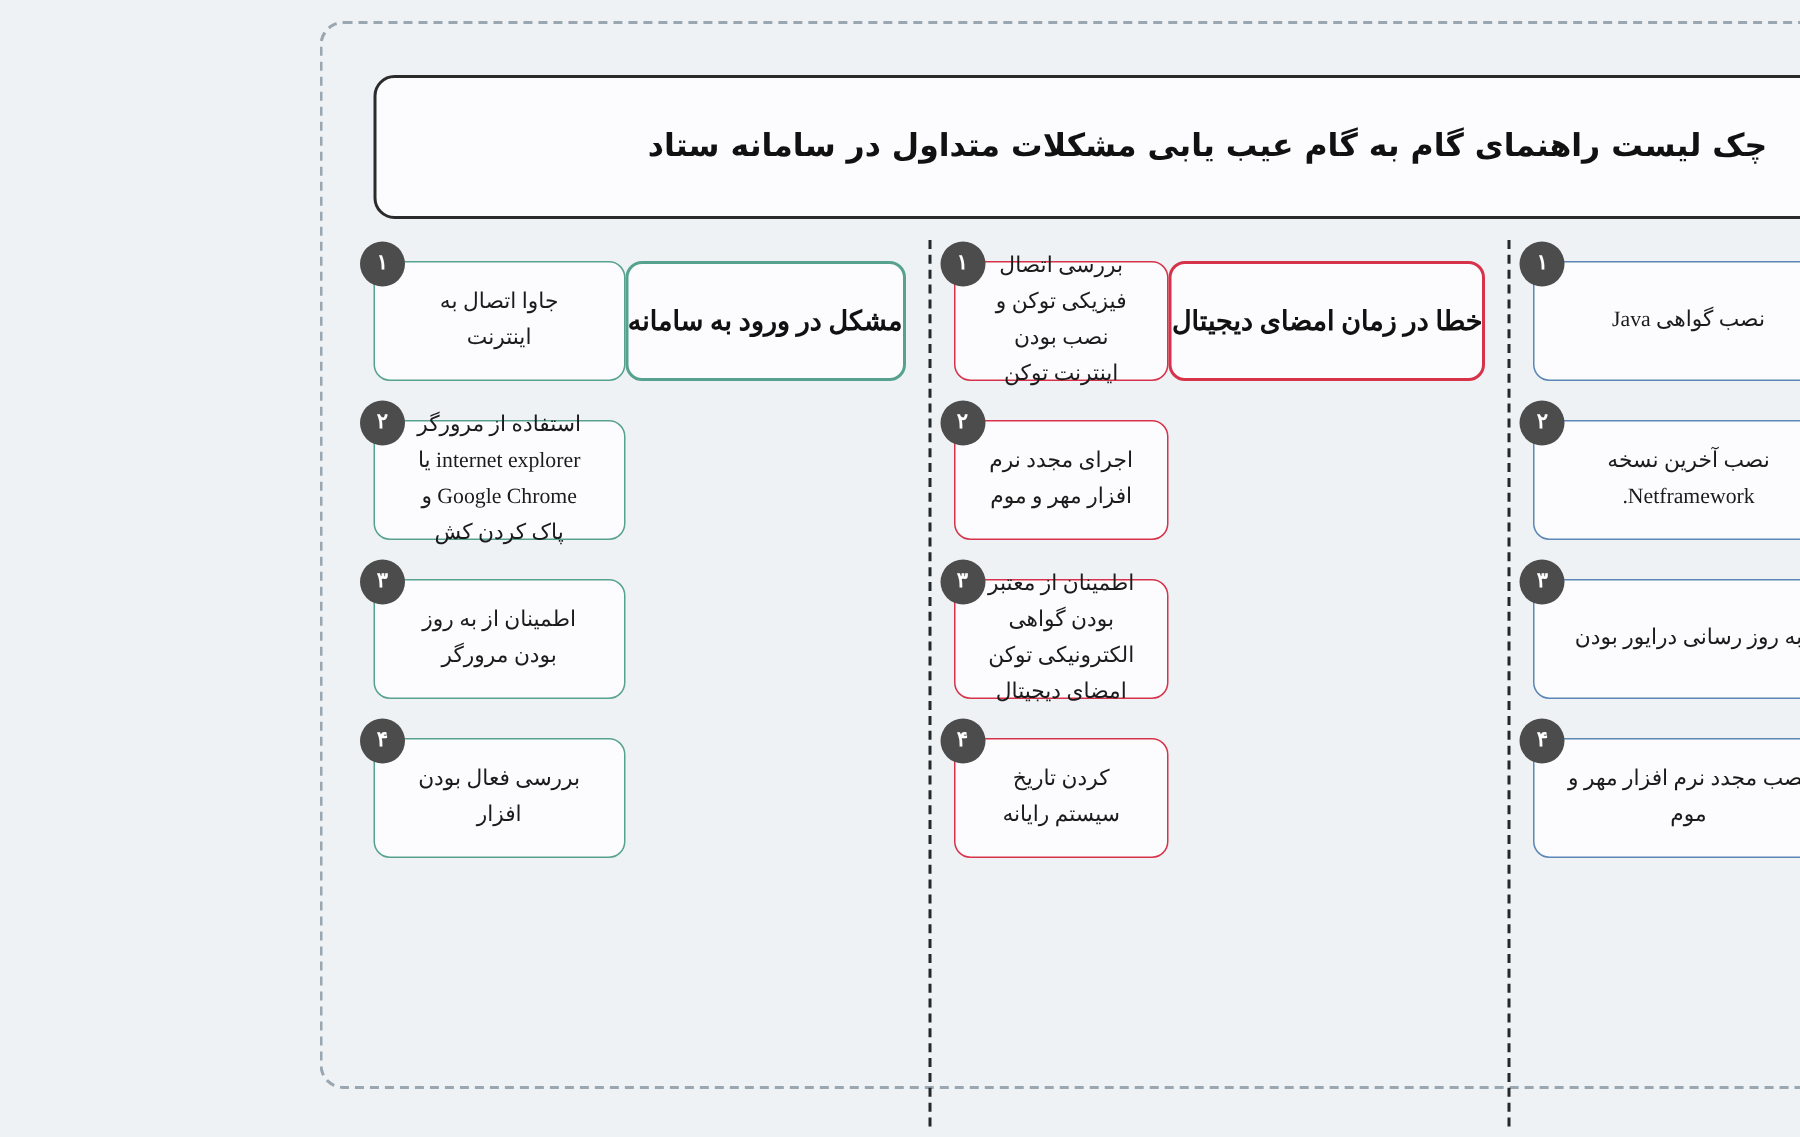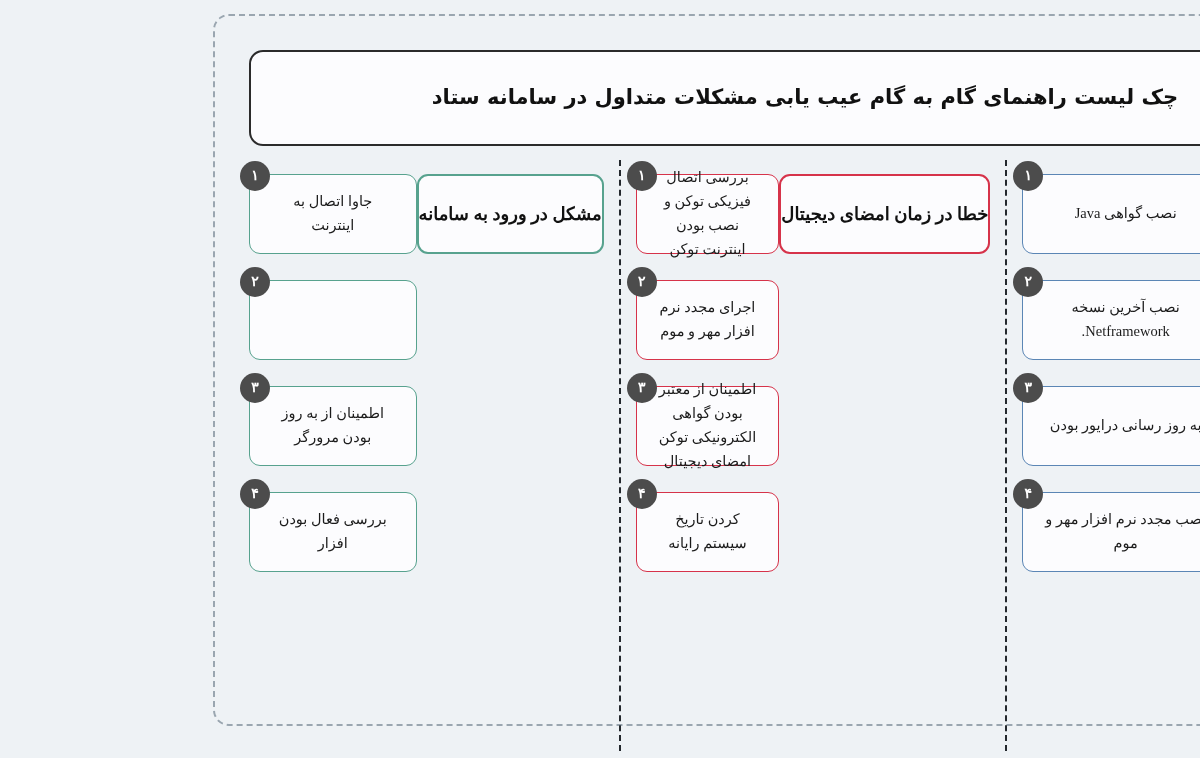--- a/index.html
+++ b/index.html
@@ -229,20 +229,21 @@
         <div class="col-header">
           <div class="col-header-text">مشکل در ورود به سامانه</div>
         </div>
         <div class="cards">
           <div class="card">
             <span class="badge">١</span>
             <div class="card-text">جاوا اتصال به اینترنت</div>
           </div>
           <div class="card">
             <span class="badge">٢</span>
+            <div class="card-text">استفاده از مرورگر internet explorer یا Google Chrome و پاک کردن کش</div>
           </div>
           <div class="card">
             <span class="badge">٣</span>
             <div class="card-text">اطمینان از به روز بودن مرورگر</div>
           </div>
           <div class="card">
             <span class="badge">۴</span>
             <div class="card-text">بررسی فعال بودن افزار</div>
           </div>
         </div>

